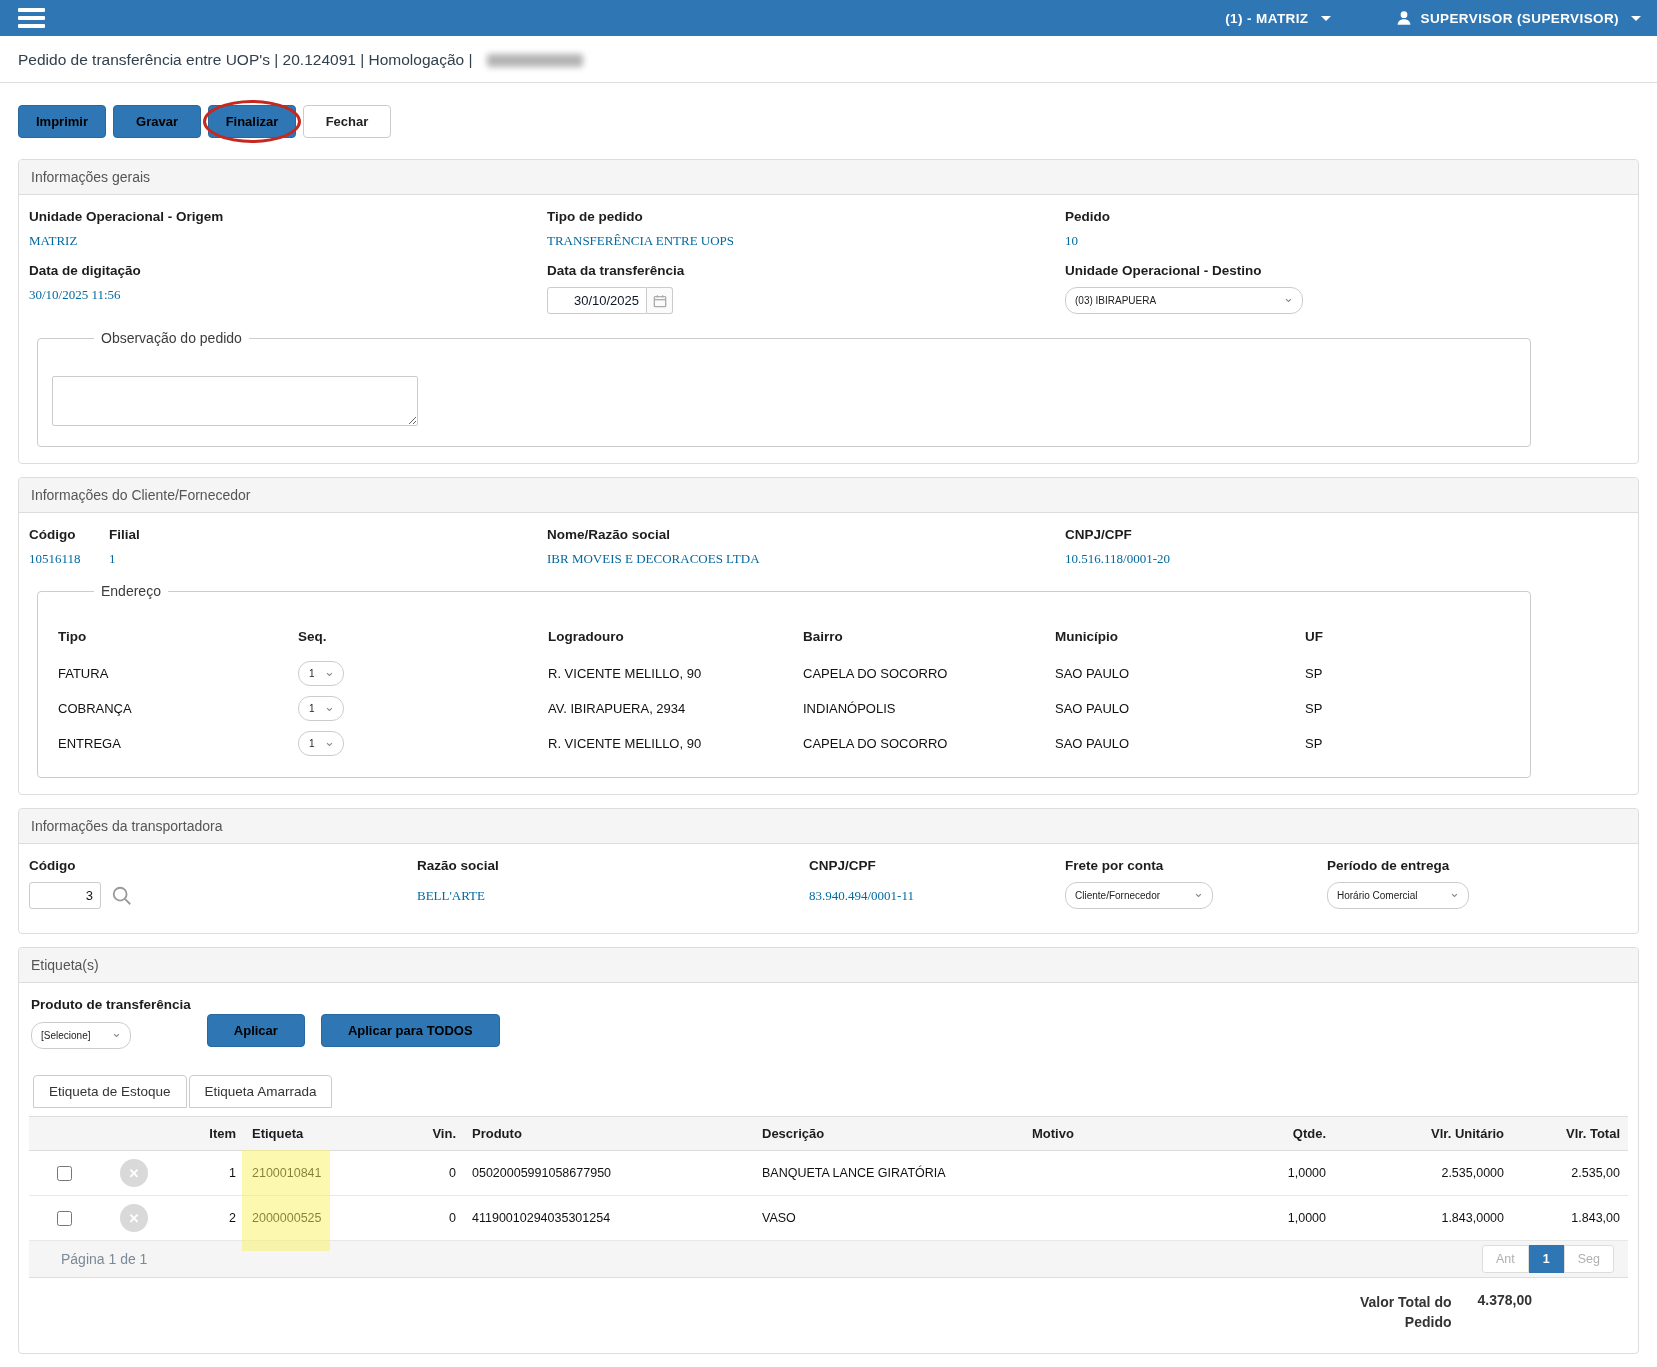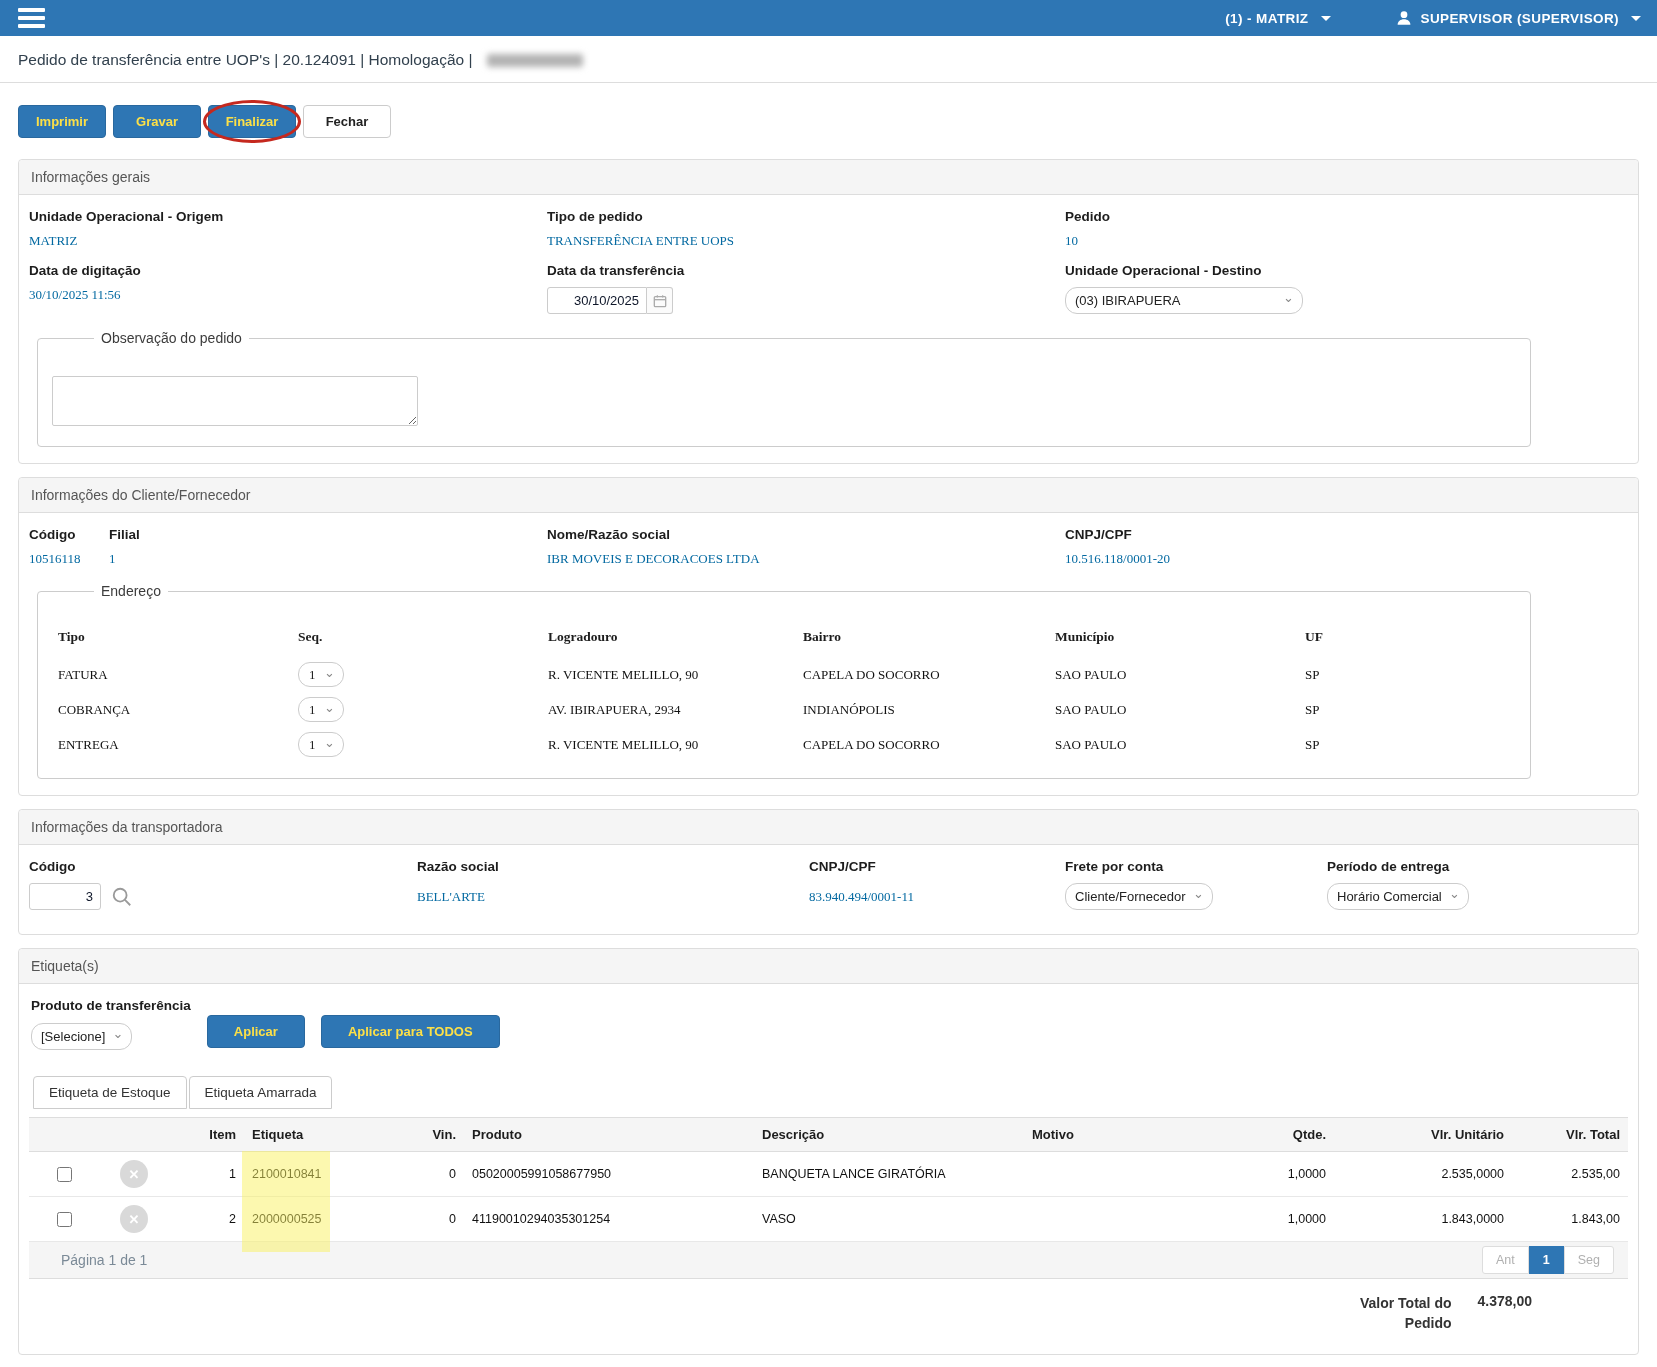--- a/index.html
+++ b/index.html
@@ -21,52 +21,52 @@
   .user-svg { width:18px; height:18px; fill:#fff; }
   
   .title-row { padding:15px 18px 13px; border-bottom:1px solid #ddd;
                font-size:15.5px; color:#32414e; }
   .redacted { display:inline-block; width:96px; height:13px; background:#b3b3b3;
               filter:blur(3px); vertical-align:middle; margin-left:10px; border-radius:2px; }
   
   .toolbar { padding:22px 18px 8px; display:flex; gap:7px; }
   .btn { font-family:inherit; font-weight:bold; font-size:13px; padding:8px 0; width:88px;
          text-align:center; border-radius:4px; border:1px solid transparent; cursor:pointer; }
-  .btn-primary { background:#2e76b4; color:#fde047; border-color:#29689e; }
+  .btn-primary { background:#2e76b4; color:#000000; border-color:#29689e; }
   .btn-default { background:#fff; color:#222; border-color:#ccc; }
   .finalizar-wrap { position:relative; display:inline-block; }
   .red-ellipse { position:absolute; top:-5px; left:-5px; right:-5px; bottom:-5px;
                  border:3px solid #c5281e; border-radius:50%; pointer-events:none; }
   
   .panel { margin:13px 18px; border:1px solid #ddd; border-radius:4px; background:#fff; }
   .panel-header { background:#f5f5f5; border-bottom:1px solid #ddd; padding:9px 12px;
                   font-size:14px; color:#555; border-radius:4px 4px 0 0; }
   .panel-body { padding:14px 10px 10px; }
   .field-label { font-weight:bold; font-size:13.5px; color:#1d1d1d; margin-bottom:9px; }
   .field-value { font-size:13px; color:#0369a1;font-family:Liberation Serif, serif; }
   .grid-general { display:grid; grid-template-columns:518px 518px 1fr; }
   .field { margin-bottom:14px; padding-right:24px; }
   
   .fakeselect { position:relative; display:inline-flex; align-items:center; height:27px;
-                border:1px solid #ccc; border-radius:12px; background:#fff; font-size:13px;
+                border:1px solid #ccc; border-radius:12px; background:#fff; font-size:10px;
                 color:#222; padding:0 26px 0 9px; cursor:pointer; }
   .fakeselect::after { content:"⌄"; position:absolute; right:8px; top:2px; color:#888; font-size:13px; }
   .txt-input { height:27px; border:1px solid #ccc; border-radius:3px; font-size:13px;
                font-family:inherit; padding:0 7px; color:#0f172a; }
   .date-wrap { display:inline-flex; align-items:stretch; }
   .date-input { width:100px; text-align:right; border-radius:3px 0 0 3px; }
   .cal-btn { width:26px; border:1px solid #ccc; border-left:none; background:#fbfbfb;
              border-radius:0 3px 3px 0; display:flex; align-items:center; justify-content:center; cursor:default; }
   fieldset { border:1px solid #ccc; border-radius:4px; margin:2px 0 6px 8px; width:1494px; padding:12px 14px 16px; }
   legend { font-size:14px; color:#3c3c3c; padding:0 7px; margin-left:42px; }
   textarea { width:366px; height:50px; border:1px solid #ccc; border-radius:2px;
              font-family:inherit; font-size:13px; margin-top:18px; resize:both; }
   
   .grid-client { display:grid; grid-template-columns:80px 438px 518px 1fr; }
-  .addr-table { width:100%; border-collapse:collapse; font-size:13px; margin-top:14px;font-family:Liberation Serif, serif; }
+  .addr-table { width:100%; border-collapse:collapse; font-size:13px; margin-top:14px; }
   .addr-table th { text-align:left; font-size:13.5px; padding:4px 6px 12px 6px; color:#1d1d1d; }
   .addr-table td { padding:5px 6px; color:#111; }
   .seq-select { width:46px; padding:0 18px 0 10px; height:25px; }
   
   .grid-carrier { display:grid; grid-template-columns:388px 392px 256px 262px 1fr; }
   .codigo-row { display:flex; align-items:center; gap:10px; }
   .codigo-input { width:72px; text-align:right; }
   .search-svg { width:22px; height:22px; stroke:#9a9a9a; fill:none; stroke-width:2; cursor:pointer; }
   .cal-svg { width:14px; height:14px; stroke:#aaa; fill:none; stroke-width:1.5; }
   

